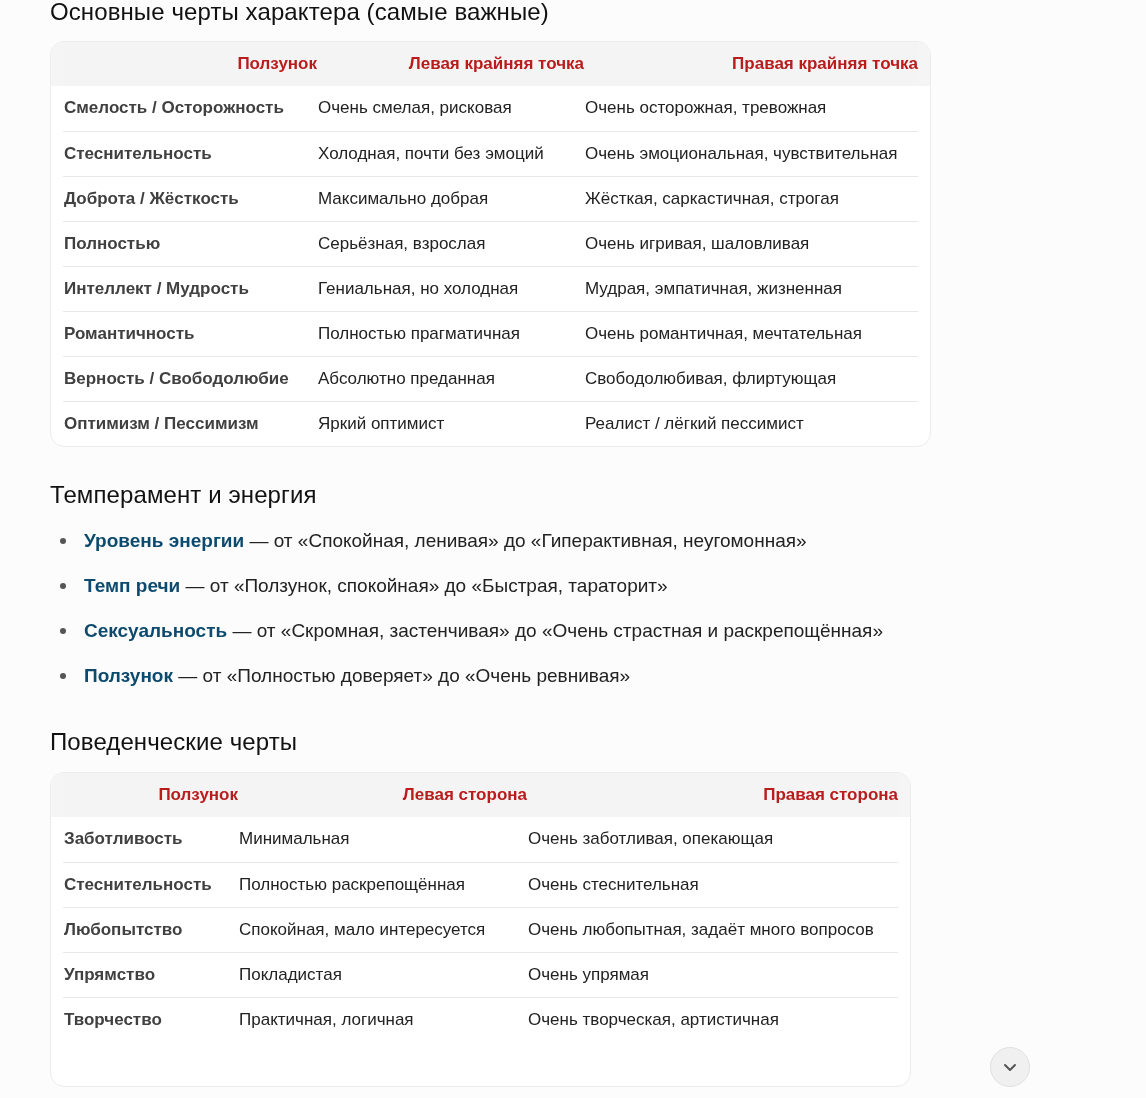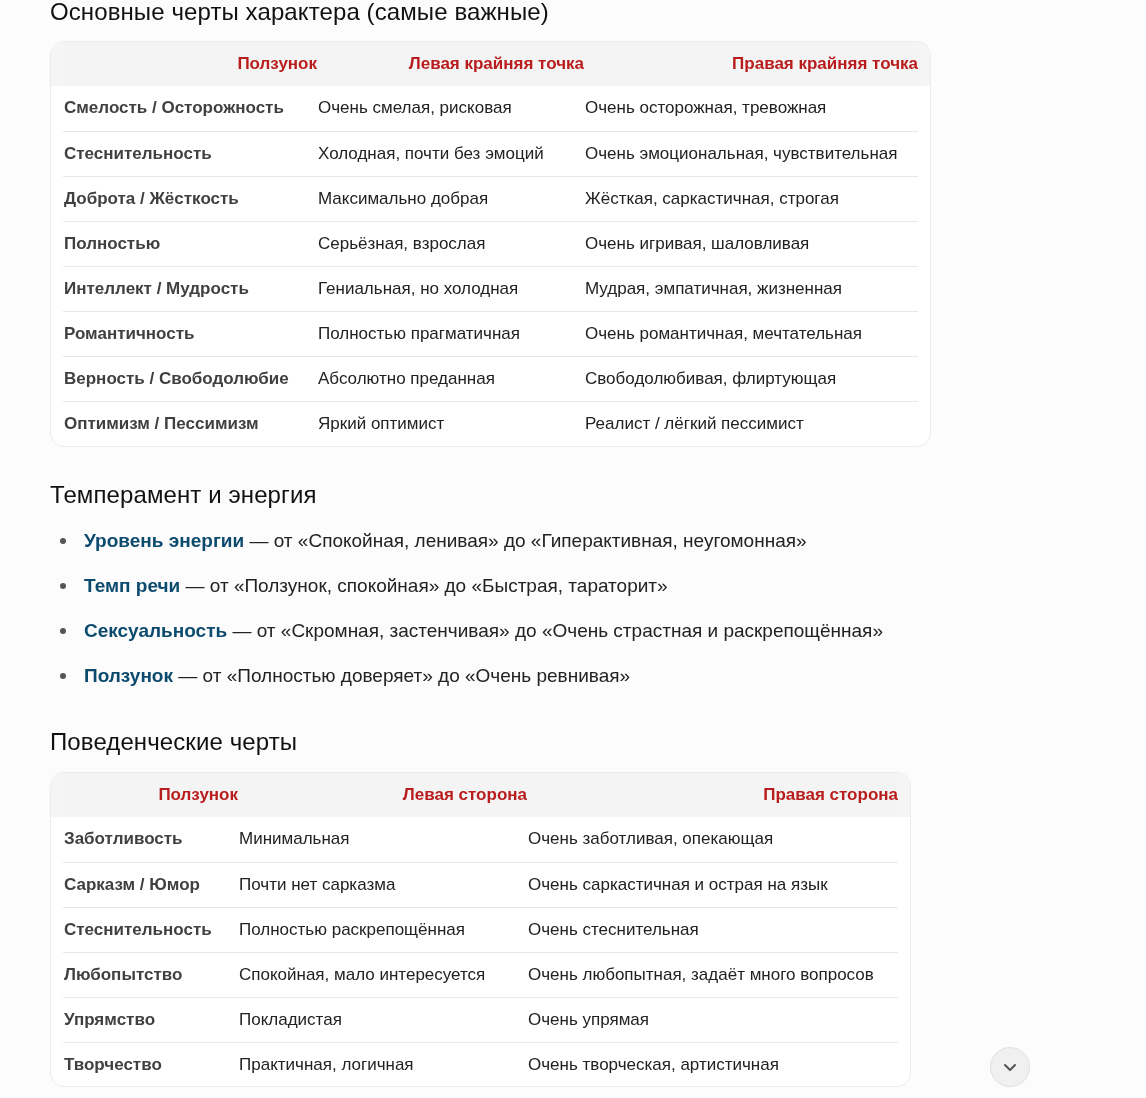--- a/index.html
+++ b/index.html
@@ -124,25 +124,20 @@
           <th>Правая сторона</th>
         </tr>
       </thead>
       <tbody>
         <tr>
             <td class="b">Заботливость</td>
             <td>Минимальная</td>
             <td>Очень заботливая, опекающая</td>
           </tr>
         <tr>
-            <td class="b">Сарказм / Юмор</td>
-            <td>Почти нет сарказма</td>
-            <td>Очень саркастичная и острая на язык</td>
-          </tr>
-        <tr>
             <td class="b">Стеснительность</td>
             <td>Полностью раскрепощённая</td>
             <td>Очень стеснительная</td>
           </tr>
         <tr>
             <td class="b">Любопытство</td>
             <td>Спокойная, мало интересуется</td>
             <td>Очень любопытная, задаёт много вопросов</td>
           </tr>
         <tr>

